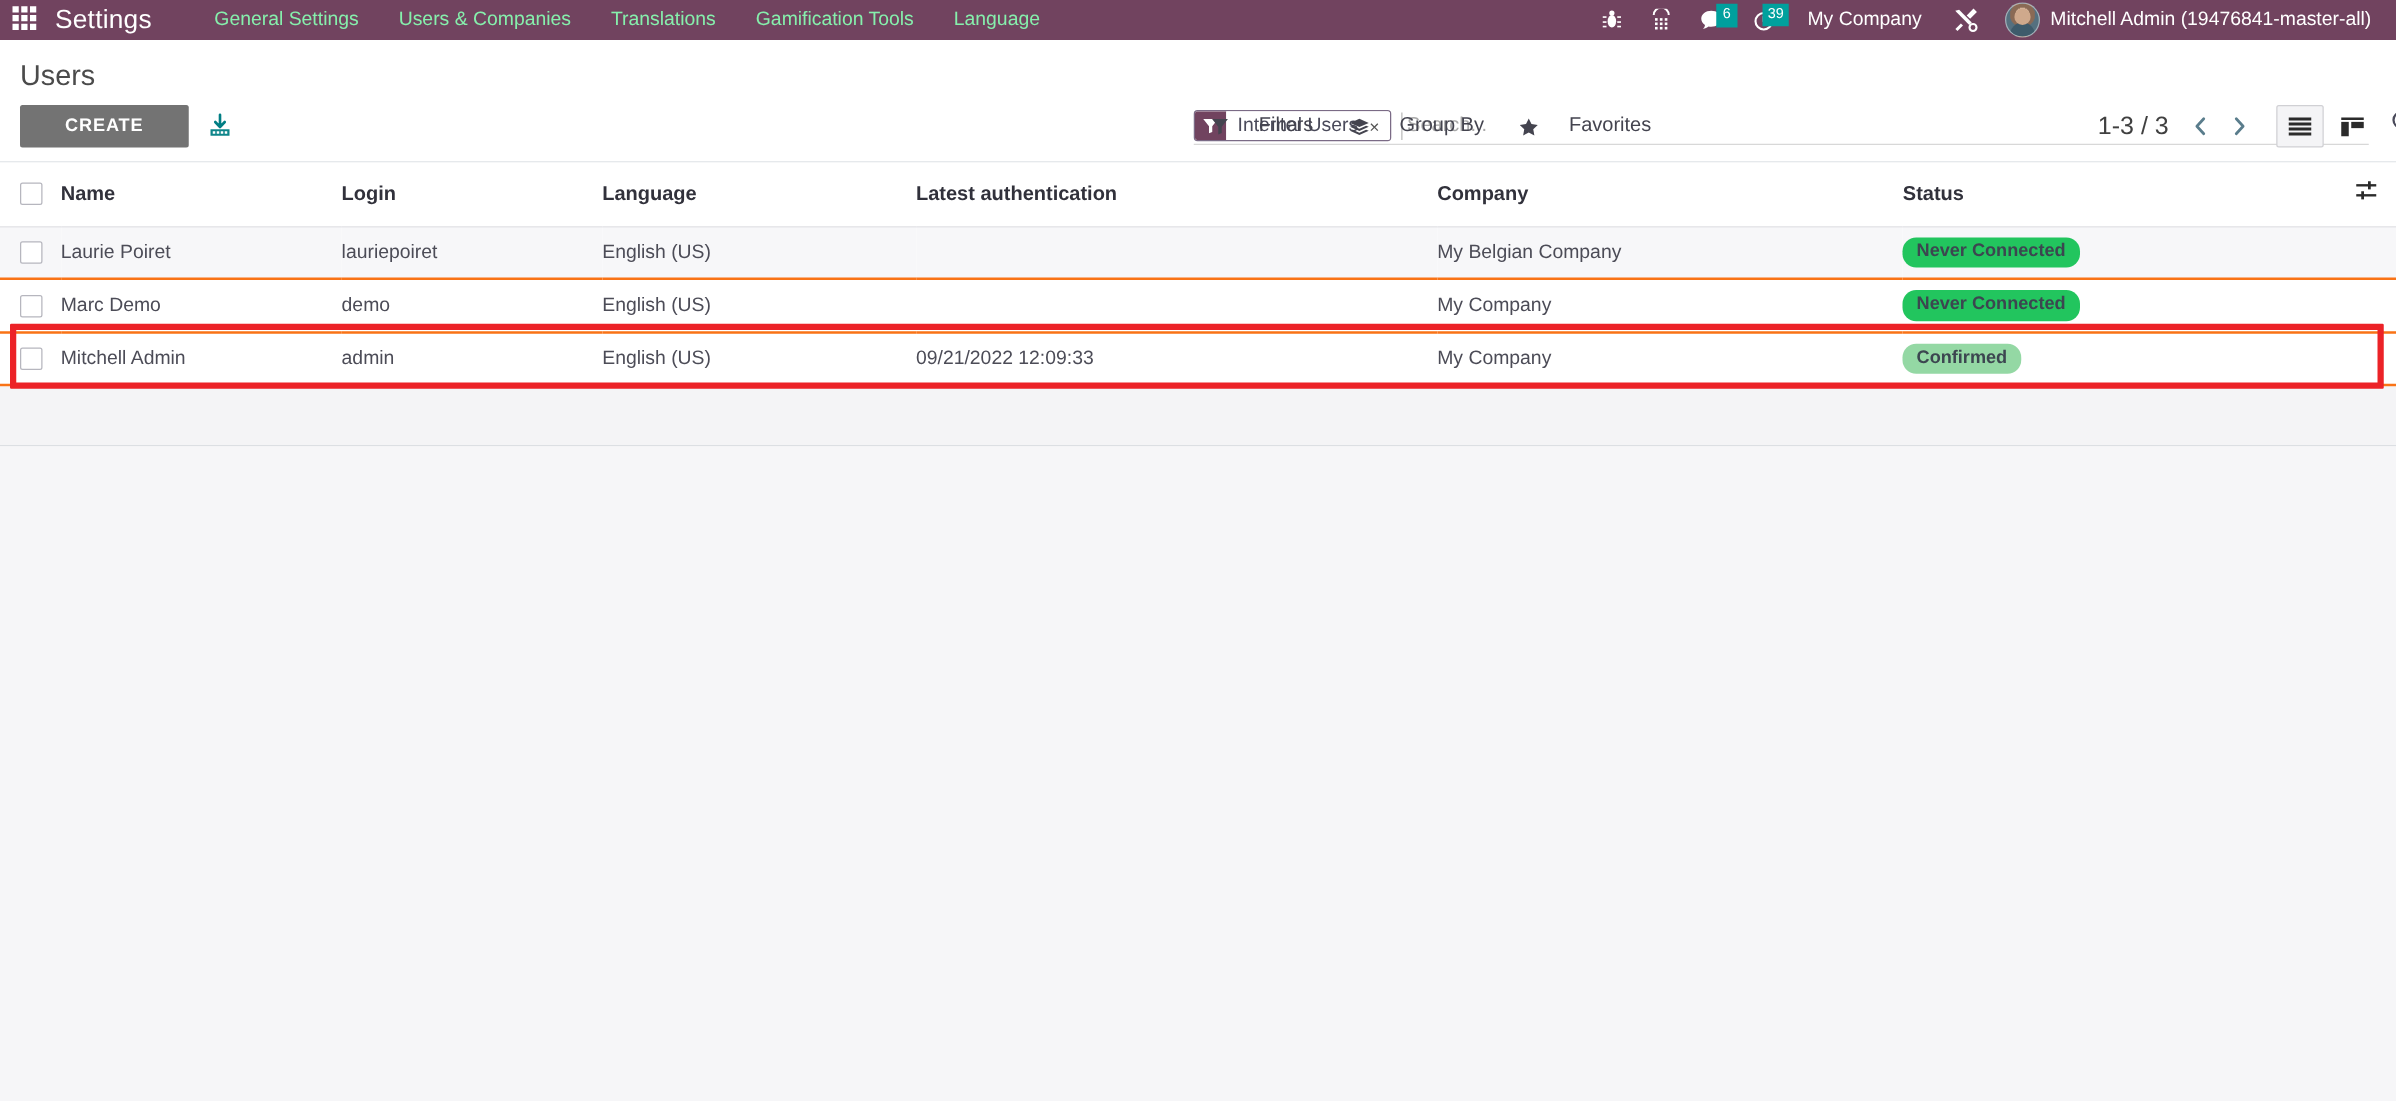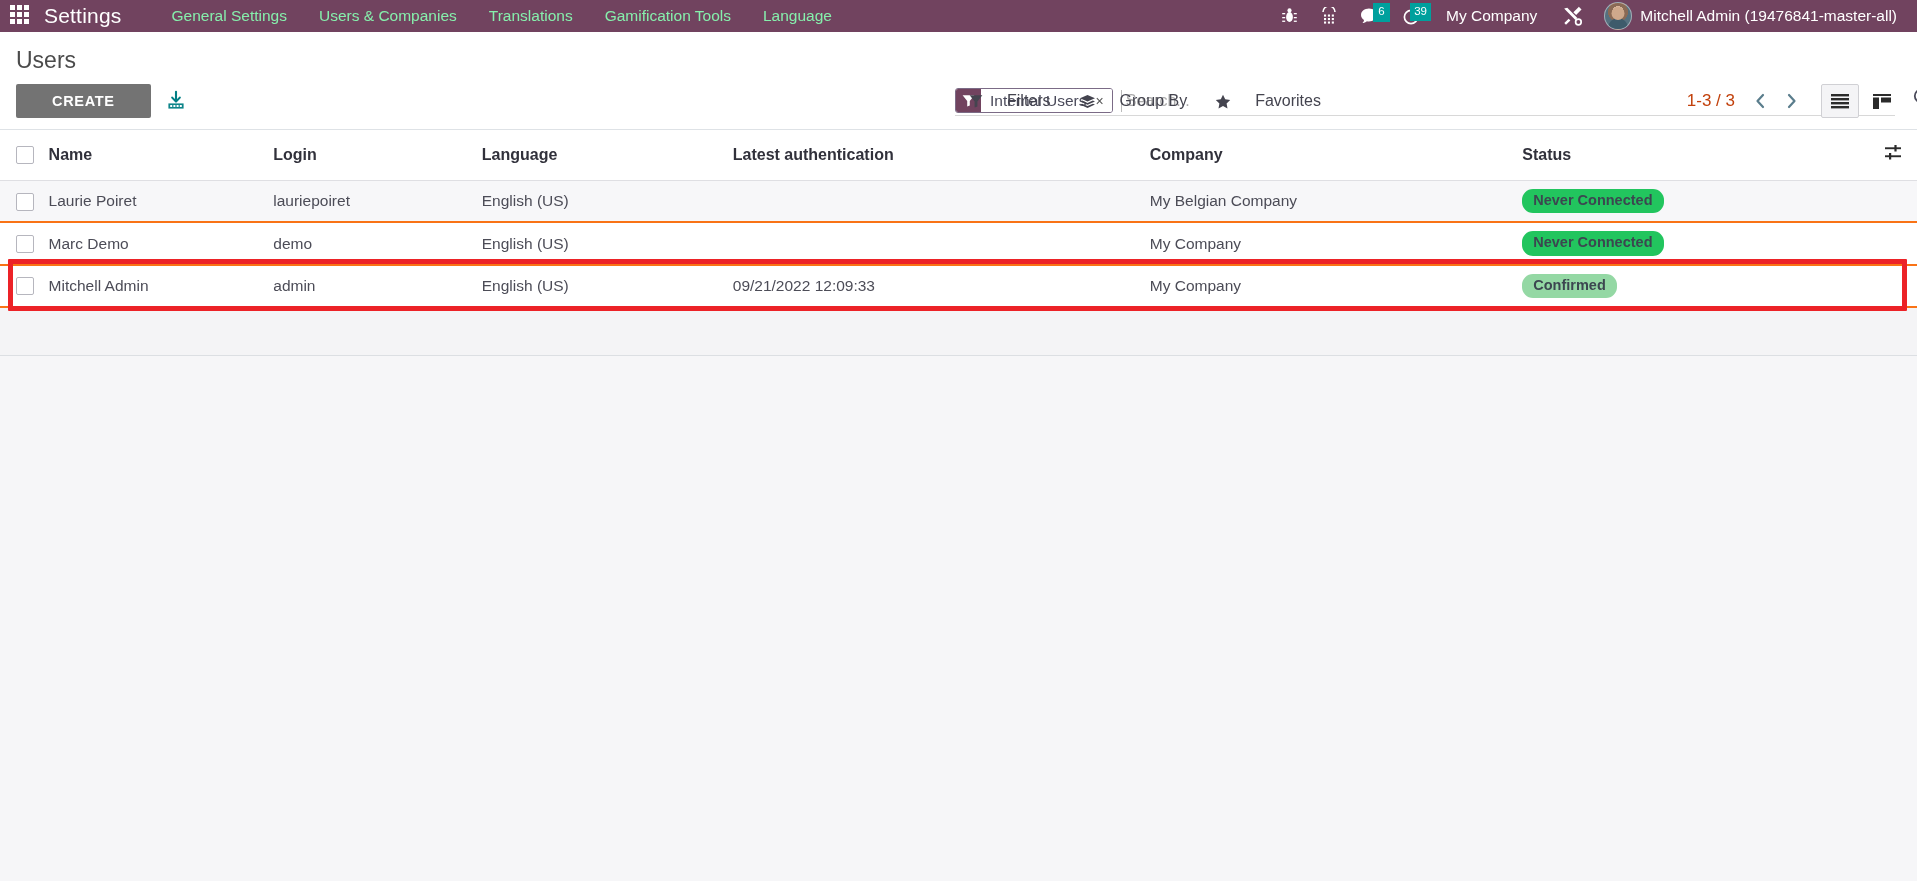--- a/index.html
+++ b/index.html
@@ -250,22 +250,22 @@
     white-space: nowrap;
   }
 
   .cp-right {
     margin-left: auto;
     display: flex;
     align-items: center;
     gap: 0;
   }
   .pager {
-    font-size: 17px;
-    color: #c2410c;
+    font-size: 20px;
+    color: #404040;
     margin-right: 10px;
     white-space: nowrap;
   }
   .pager-btn {
     color: #5a7d8c;
     padding: 2px 8px;
     cursor: pointer;
     font-size: 21px;
     line-height: 1;
     display: inline-flex;

